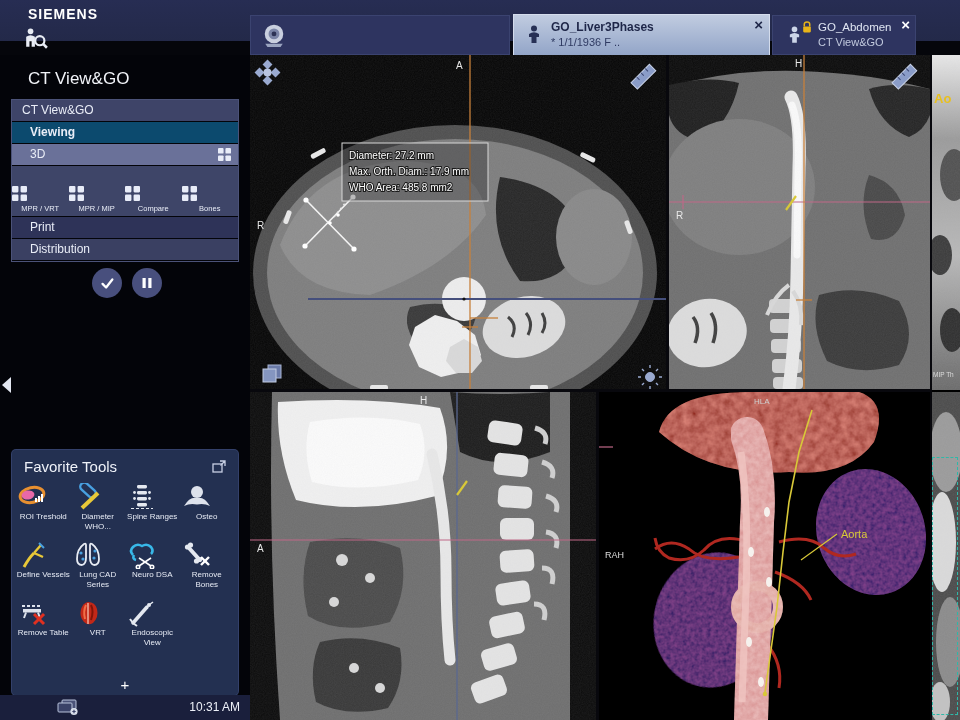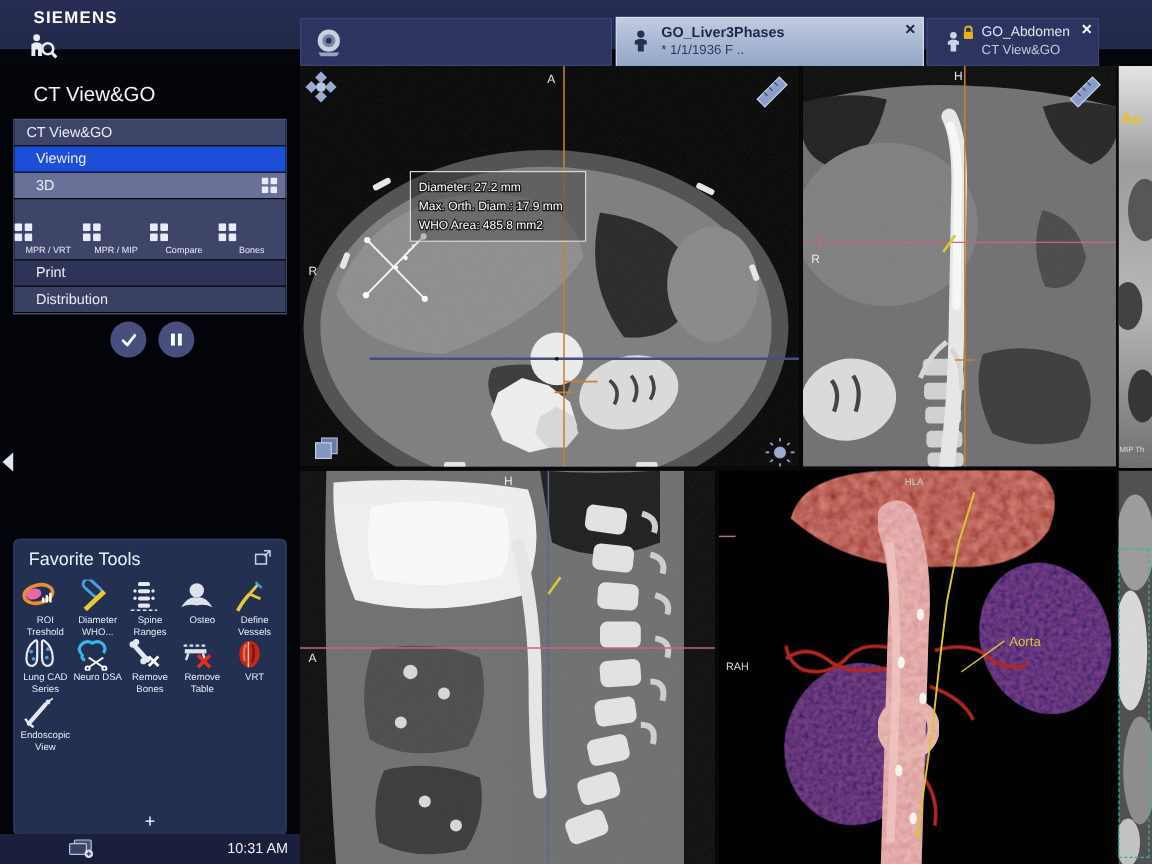--- a/index.html
+++ b/index.html
@@ -34,43 +34,43 @@
   .tab-inactive .person { left:16px; }
   .lock { position:absolute; left:30px; top:6px; }
 
   
   .sidebar { position:absolute; left:0; top:55px; width:250px; height:640px; background:#030409; }
   .sb-title { position:absolute; left:28px; top:14px; color:#f2f4f9; font-size:17px; }
   .menu { position:absolute; left:12px; top:45px; width:226px; box-shadow:0 0 0 1px #4b5278; }
   .mrow { height:21px; margin-bottom:1px; color:#e9edf7; font-size:12px;
           line-height:21px; padding-left:18px; cursor:pointer; position:relative; }
   .m-header { background:#3e4468; padding-left:10px; }
-  .m-viewing { background:#1d4ed8; }
+  .m-viewing { background:#0c4a6e;font-weight:bold; }
   .m-3d { background:#6a7199; }
   .m-3d .grid-ic { position:absolute; right:7px; top:4px; }
   .layout-strip { background:#3e4568; height:50px; display:flex; margin-bottom:1px; }
   .lay { width:25%; text-align:center; padding-top:20px; cursor:pointer; }
   .lay .lay-label { display:block; font-size:7.5px; line-height:1.2; color:#e9edf7; margin-top:3px; }
   .m-print { background:#2e3358; }
   .m-dist { background:#3a4062; }
 
   .actions { position:absolute; left:92px; top:213px; display:flex; gap:10px; }
   .act-btn { width:30px; height:30px; border-radius:50%; background:#484f7d;
              display:flex; align-items:center; justify-content:center; cursor:pointer; }
 
   .collapse { position:absolute; left:2px; top:322px; width:0; height:0; cursor:pointer;
               border-top:8px solid transparent; border-bottom:8px solid transparent;
               border-right:9px solid #e3e7f1; }
 
   .fav { position:absolute; left:12px; top:395px; width:226px; height:245px;
          background:#233051; border-radius:4px; box-shadow:0 0 0 1px #33406a; }
-  .fav-head { display:flex; justify-content:space-between; padding:8px 12px 2px; }
+  .fav-head { display:flex; justify-content:space-between; align-items:center; padding:8px 12px 2px; }
   .fav-title { color:#eef1f8; font-size:15px; }
   .fav-pop { cursor:pointer; }
-  .tools { display:grid; grid-template-columns:repeat(5,1fr); padding:6px 4px 0; row-gap:0; }
+  .tools { display:grid; grid-template-columns:repeat(4,1fr); padding:6px 4px 0; row-gap:10px; }
   .tool { text-align:center; cursor:pointer; }
   .tool .t-label { display:block; font-size:8px; line-height:1.2; color:#e6eaf4; margin-top:1px; }
   .fav-add { position:absolute; bottom:2px; left:0; width:100%; text-align:center;
              color:#fff; font-size:15px; cursor:pointer; }
 
   .statusbar { position:absolute; left:0; top:695px; width:250px; height:25px; background:#1a1f3c; }
   .sb-film { position:absolute; left:57px; top:3px; cursor:pointer; }
   .sb-time { position:absolute; right:10px; top:5px; color:#edf0f8; font-size:12px; }
 
   

